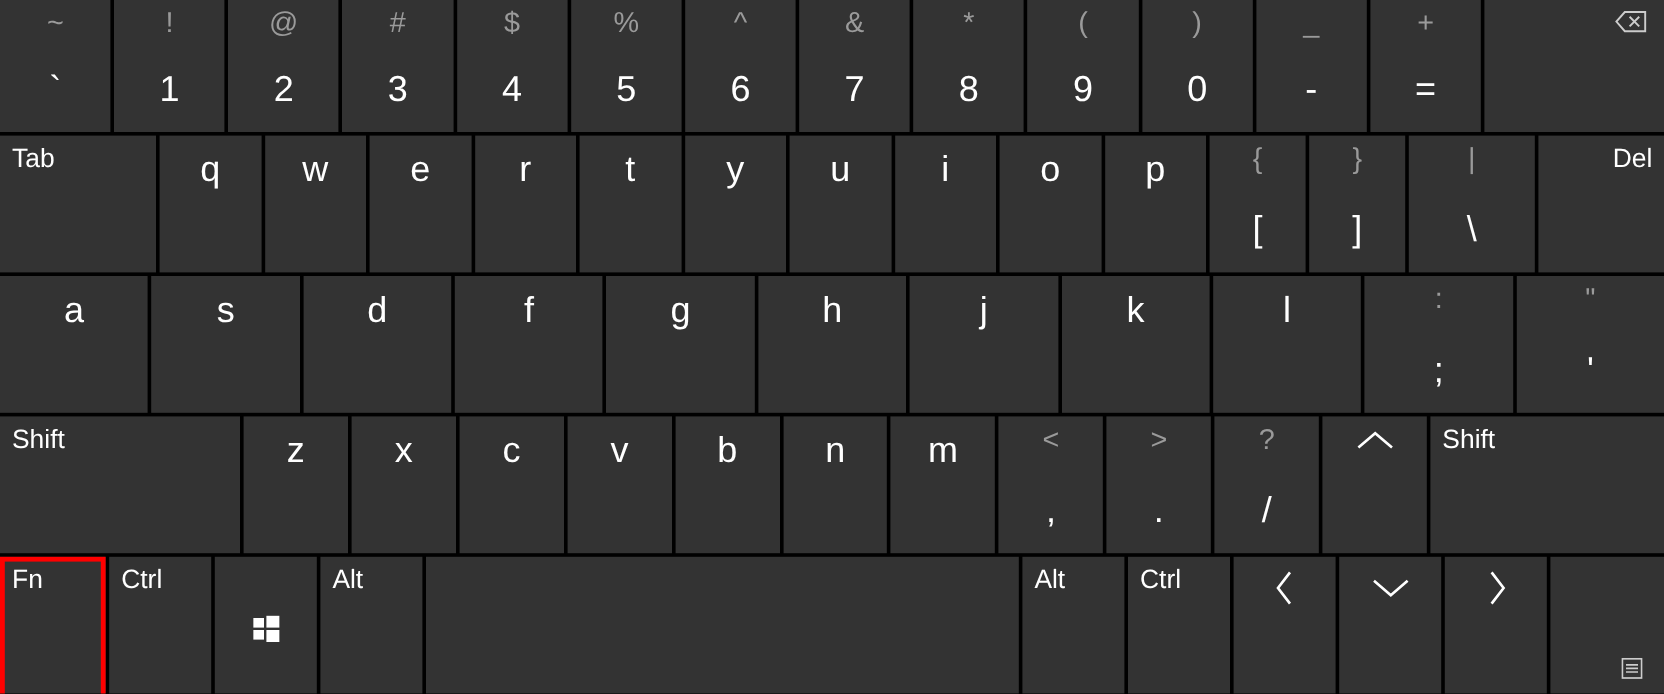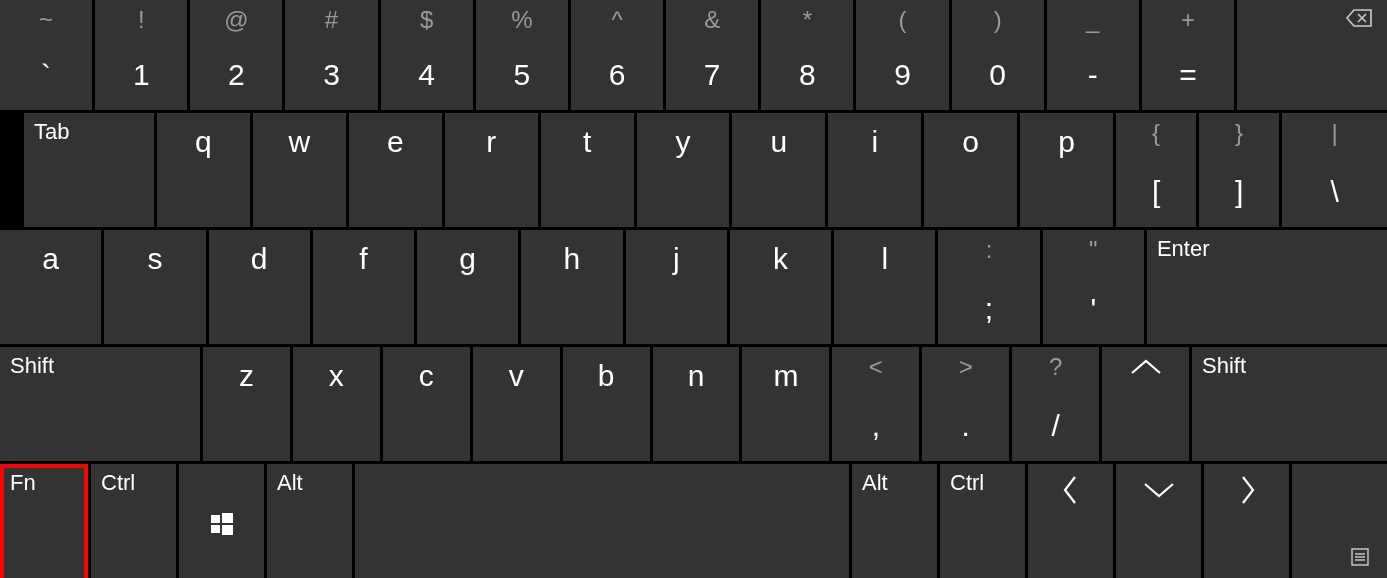--- a/index.html
+++ b/index.html
@@ -1,20 +1,20 @@
 <!DOCTYPE html>
 <html><head>
 <meta charset="utf-8">
 <style>
   * { box-sizing: border-box; margin:0; padding:0; }
   html,body { width:1387px; height:578px; background:#000; font-family:"Segoe UI",Arial,sans-serif; overflow:hidden; }
   .keyboard { width:1387px; height:578px; display:flex; flex-direction:column; gap:3px; padding:0; background:#000; }
   .row { display:flex; gap:3px; height:100%; }
   .row.r0 { flex:0 0 110px; }
-  .row.r1 { flex:0 0 114px;padding-left:24px; }
+  .row.r1 { flex:0 0 114px; }
   .row.r2 { flex:0 0 114px; }
   .row.r3 { flex:0 0 114px; }
   .row.r4 { flex:0 0 120px; }
   .key { background:#333; position:relative; display:flex; flex-direction:column; color:#fff; user-select:none; cursor:pointer; }
   .key .upper { position:absolute; top:6px; left:8px; right:8px; font-size:24px; color:#9a9a9a; text-align:center; }
   .key .lower { position:absolute; bottom:18px; left:8px; right:8px; font-size:30px; color:#fff; text-align:center; font-weight:400;}
   .key .label-tl { position:absolute; top:6px; left:10px; font-size:22px; color:#fff; }
   .key .label-tr { position:absolute; top:6px; right:10px; font-size:22px; color:#fff; }
   .key .icon { position:absolute; top:50%; left:50%; transform:translate(-50%,-50%); }
   .key.fn-highlight { outline:4px solid #ff0000; outline-offset:-4px; }
@@ -128,20 +128,23 @@
       <span class="lower">[</span>
     </div>
     <div class="key" style="flex:0 0 80px">
       <span class="upper">}</span>
       <span class="lower">]</span>
     </div>
     <div class="key" style="flex:0 0 105px">
       <span class="upper">|</span>
       <span class="lower">\</span>
     </div>
+    <div class="key" style="flex:0 0 105px">
+      <span class="label-tr">Del</span>
+    </div>
   </div>
 
   <div class="row r2">
     <div class="key" style="flex:1">
         <span class="lower" style="bottom:auto;top:12px;">a</span>
       </div>
     <div class="key" style="flex:1">
         <span class="lower" style="bottom:auto;top:12px;">s</span>
       </div>
     <div class="key" style="flex:1">
@@ -165,23 +168,20 @@
     <div class="key" style="flex:1">
         <span class="lower" style="bottom:auto;top:12px;">l</span>
       </div>
     <div class="key" style="flex:1">
       <span class="upper">:</span>
       <span class="lower">;</span>
     </div>
     <div class="key" style="flex:1">
       <span class="upper">"</span>
       <span class="lower">'</span>
-    </div>
-    <div class="key" style="flex:0 0 240px">
-      <span class="label-tl">Enter</span>
     </div>
   </div>
 
   <div class="row r3">
     <div class="key" style="flex:0 0 200px">
       <span class="label-tl">Shift</span>
     </div>
     <div class="key" style="flex:1">
         <span class="lower" style="bottom:auto;top:12px;">z</span>
       </div>

